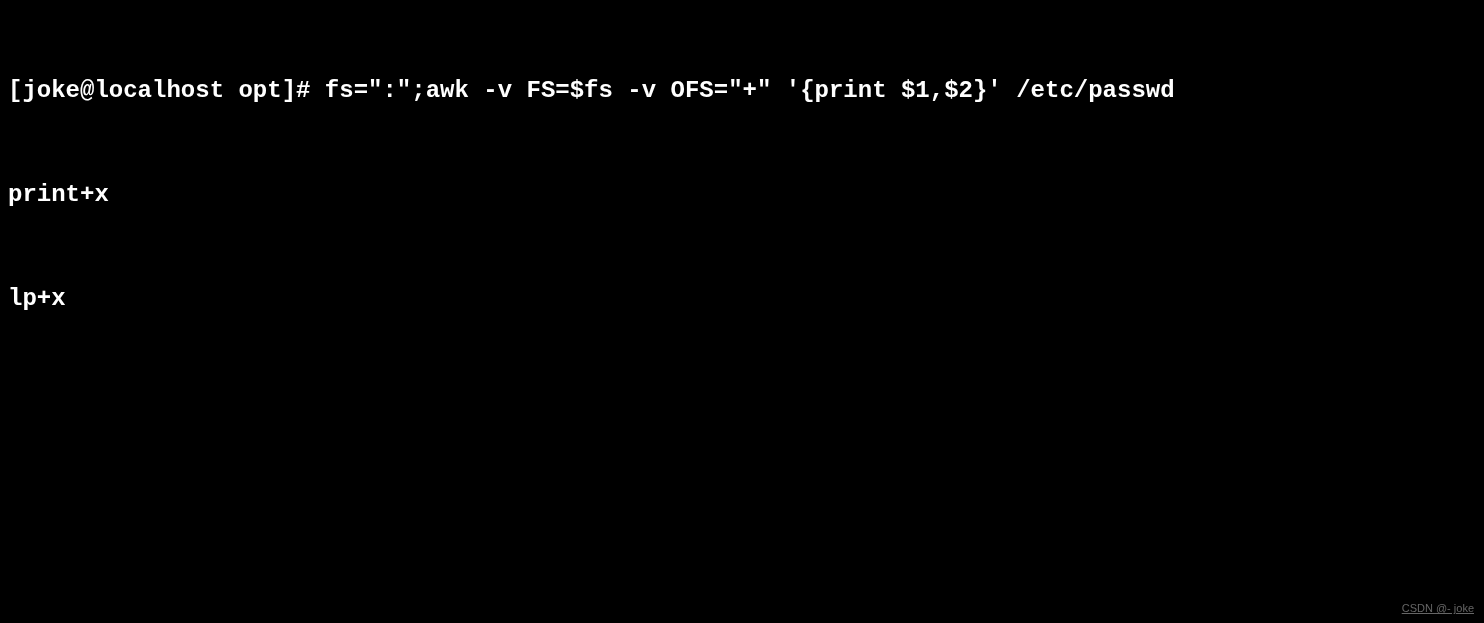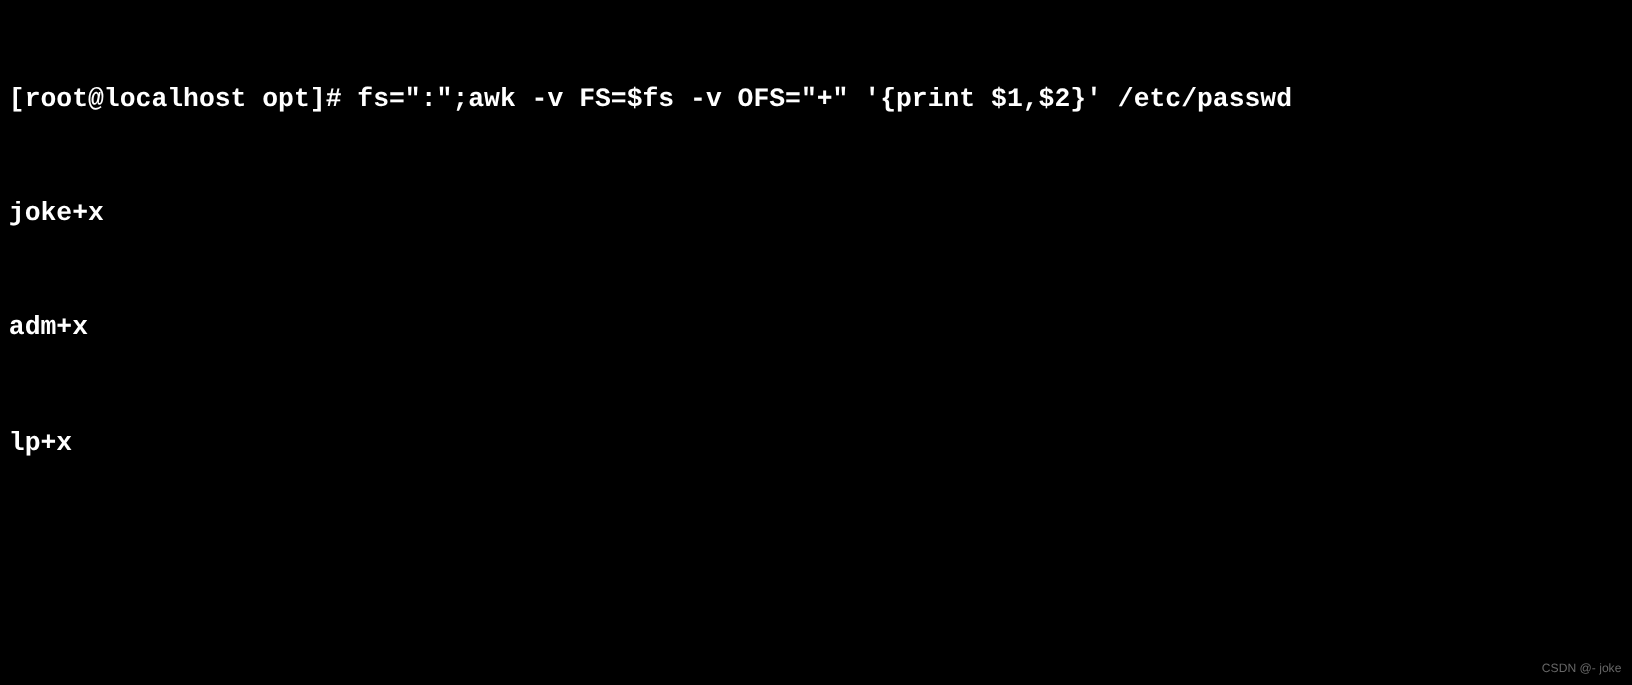--- a/index.html
+++ b/index.html
@@ -30,29 +30,29 @@
       display: block;
     }
     .watermark {
       position: absolute;
       bottom: 6px;
       right: 10px;
       font-size: 11px;
       color: #666666;
       font-family: Arial, sans-serif;
       font-weight: normal;
+      text-decoration: underline;
     }
   </style>
 </head>
 <body>
 
 <div class="terminal">
-  <span class="prompt-line"><span>[root@localhost opt]# </span><span>fs=":";awk -v FS=$fs -v OFS="+" '{print $1,$2}' /etc/passwd</span></span>
-  <span class="output-line">joke+x</span>
-  <span class="output-line">adm+x</span>
+  <span class="prompt-line"><span>[joke@localhost opt]# </span><span>fs=":";awk -v FS=$fs -v OFS="+" '{print $1,$2}' /etc/passwd</span></span>
+  <span class="output-line">print+x</span>
   <span class="output-line">lp+x</span>
   
   
   
   
   
   
   
   
   

